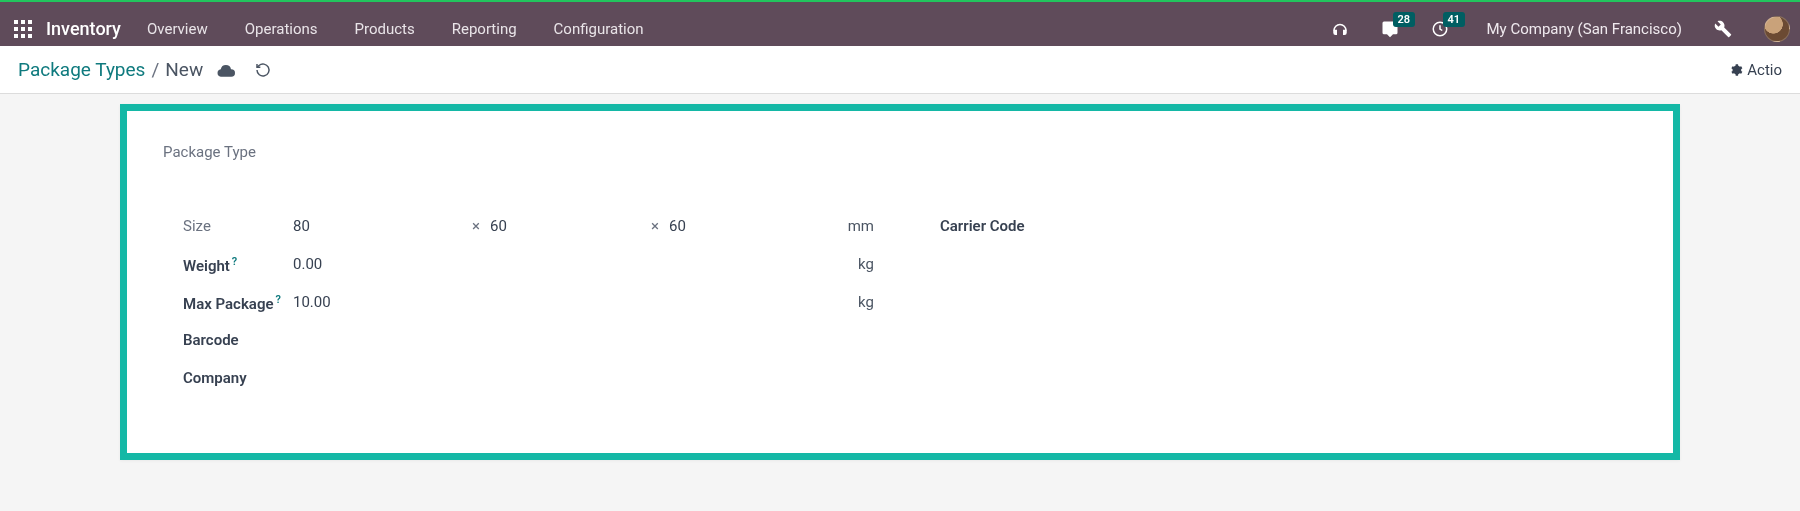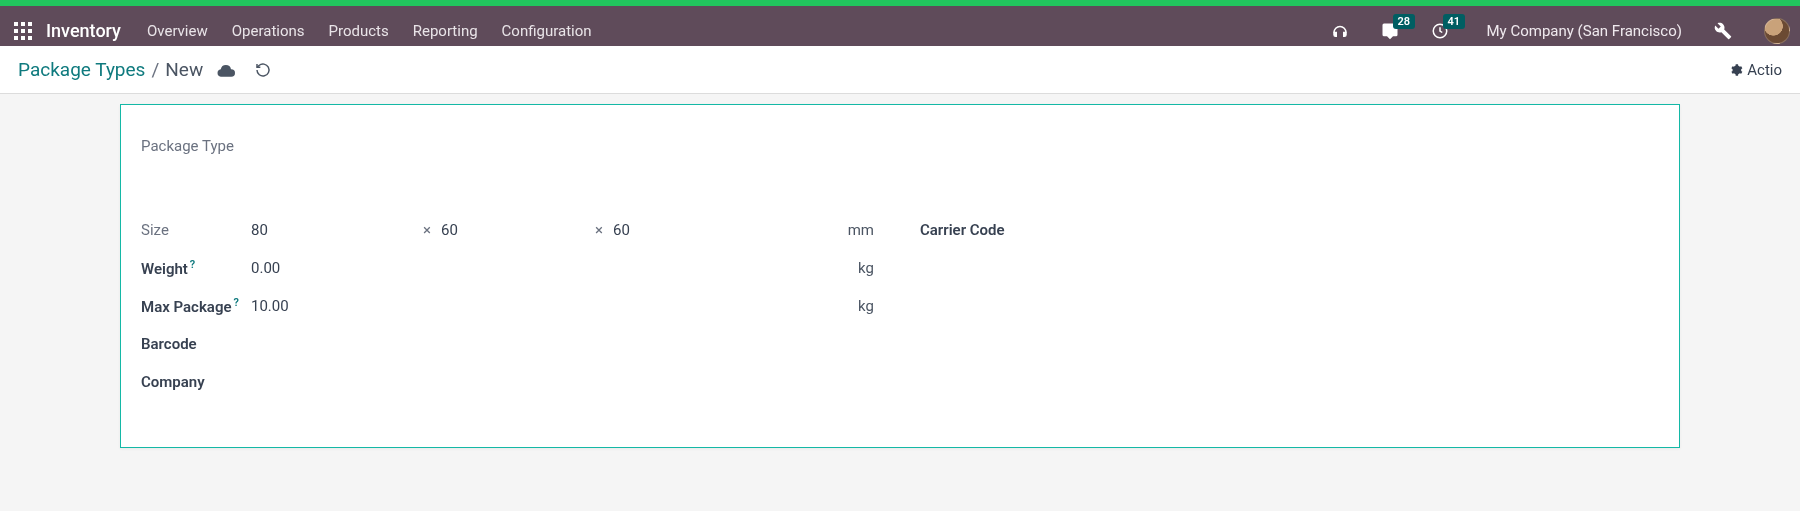--- a/index.html
+++ b/index.html
@@ -6,40 +6,40 @@
   body {
     font-family: -apple-system, BlinkMacSystemFont, "Segoe UI", Roboto, "Helvetica Neue", Arial, sans-serif;
     background: #f5f5f5;
     color: #374151;
     font-size: 14px;
     overflow-x: hidden;
   }
   
   .topbar {
     background: #5f4b5a;
-    border-top: 6px solid #22c55e;
+    border-top: 2px solid #22c55e;
     height: 46px;
     display: flex;
     align-items: center;
     color: #fff;
     padding: 9px 10px 0 14px;
   }
   .apps-icon {
     width: 18px; height: 18px;
     display: inline-block;
     margin-right: 14px;
     cursor: pointer;
   }
   .apps-icon svg { display: block; }
   .app-title {
     font-size: 18px;
     font-weight: 500;
     margin-right: 26px;
   }
-  .nav-menu { display: flex; gap: 24px; }
+  .nav-menu { display: flex; gap: 37px; }
   .nav-item {
     font-size: 15px;
     color: #e9e4e8;
     cursor: pointer;
   }
   .topbar-right {
     margin-left: auto;
     display: flex;
     align-items: center;
     gap: 32px;
@@ -90,58 +90,59 @@
     color: #374151;
     font-size: 15px;
     cursor: pointer;
     text-align: center;
   }
   .actions-right svg { margin-right: 4px; }
   
   .sheet-wrap { padding: 10px 120px 40px; }
   .sheet {
     background: #fff;
-    border: 1px solid #14b8a6;
+    border: 7px solid #14b8a6;
     box-shadow: 0 1px 3px rgba(0,0,0,0.05);
-    padding: 32px 20px 46px;
+    padding: 32px 36px 46px;
   }
   .title-label {
     color: #6b7280;
     font-size: 15px;
     margin-bottom: 56px;
   }
   .form-grid {
     display: flex;
     gap: 40px;
   }
   .col { flex: 1; }
   .row {
     display: flex;
-    align-items: center;
+    align-items: flex-start;
     min-height: 38px;
+    margin-left: 20px;
   }
   .lbl {
     width: 110px;
     color: #374151;
     font-size: 15px;
     font-weight: 600;
   }
   .lbl.muted { font-weight: 400; color: #6b7280; }
   .help-q {
     color: #0f7a7e;
     font-size: 11px;
     vertical-align: super;
     margin-left: 2px;
     cursor: help;
   }
   .val-area {
     flex: 1;
     display: flex;
     align-items: center;
-    gap: 2px;
+    gap: 9px;
     color: #374151;
     font-size: 15px;
   }
   .size-cell { width: 170px; }
   .times { color: #6b7280; margin-right: 10px; }
   .unit-right { margin-left: auto; color: #4b5563; padding-right: 6px; }
   .muted-text { color: #8a8f98; }
 </style>
 </head>
 <body>

